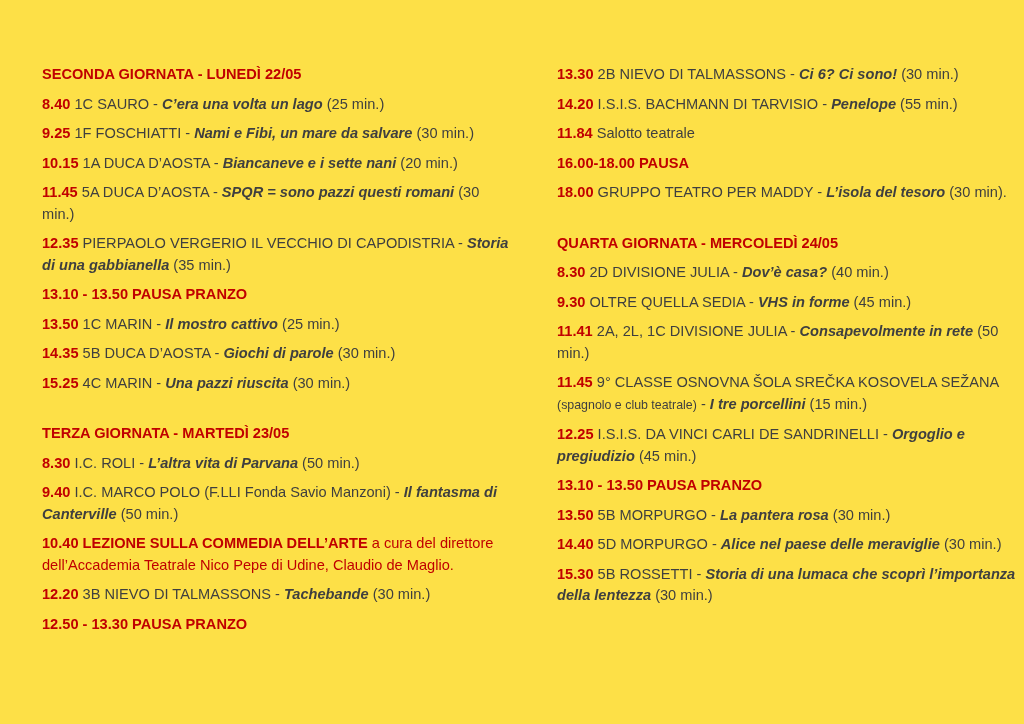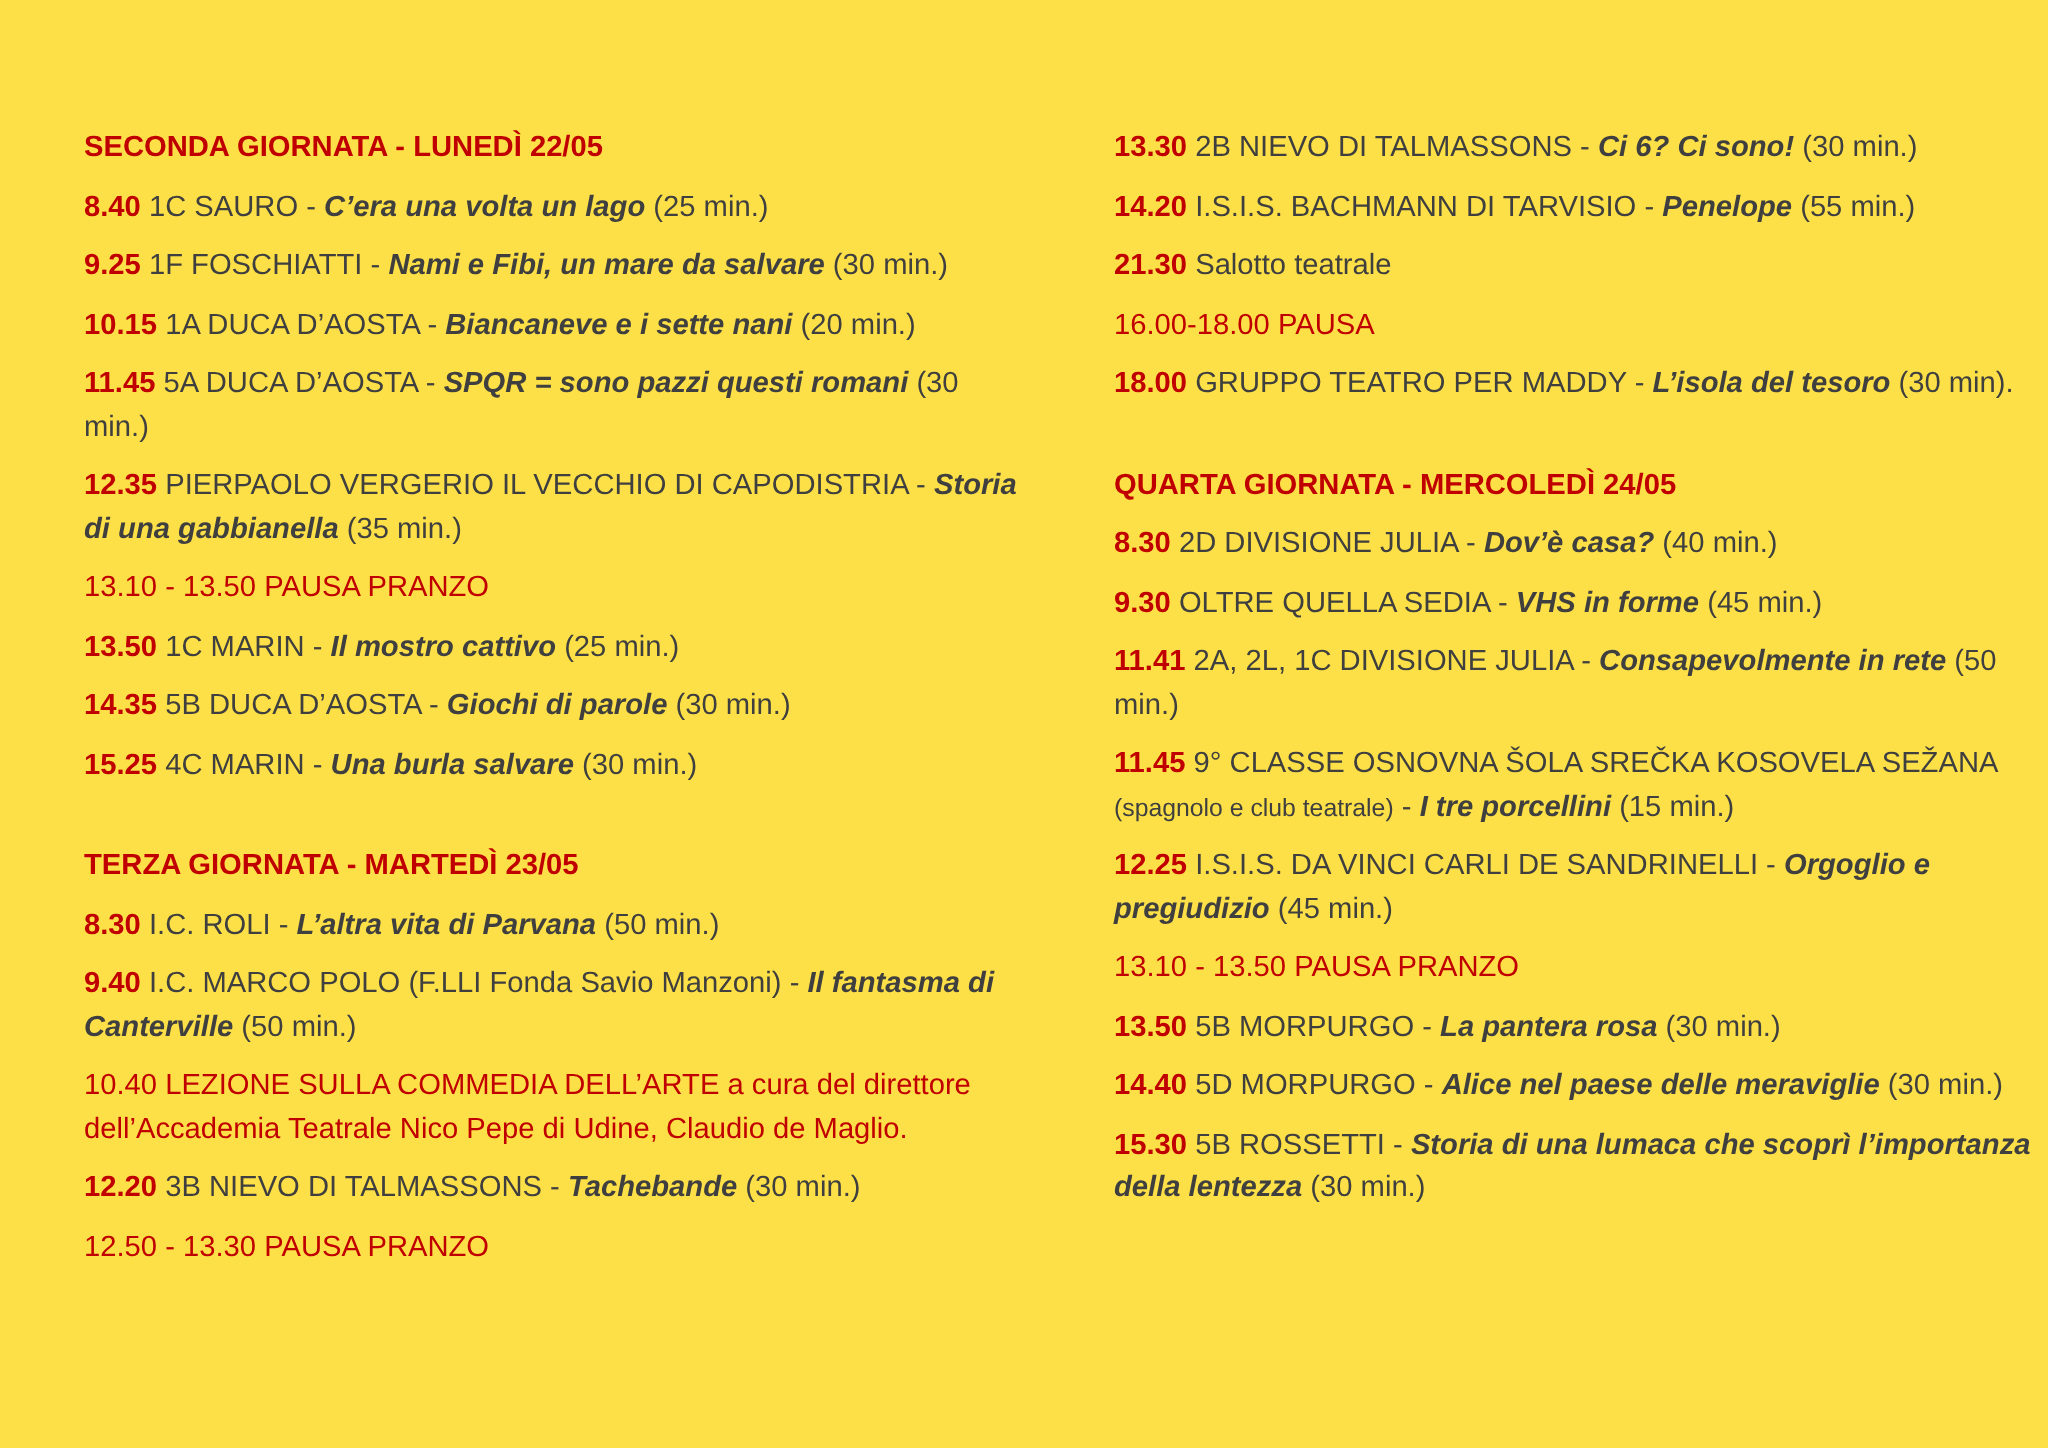--- a/index.html
+++ b/index.html
@@ -36,54 +36,54 @@
   }
   .entry{
     font-size:14.6px;
     line-height:21.5px;
     margin:0 0 8px 0;
   }
   .seg.time{color:var(--red);font-weight:700;}
   .seg.plain{color:var(--body);}
   .seg.title{color:var(--body);font-weight:700;font-style:italic;}
   .seg.red{color:var(--red);}
-  .seg.redbold{color:var(--red);font-weight:400;}
+  .seg.redbold{color:var(--red);font-weight:700;}
   .seg.small{font-size:12.4px;}
 </style>
 </head>
 <body>
 
 <div class="page">
   <div class="col" id="col-left">
       <div class="section">
         <h2 class="section-title">SECONDA GIORNATA - LUNEDÌ 22/05</h2>
         <p class="entry"><span class="seg time">8.40</span><span class="seg plain"> 1C SAURO - </span><span class="seg title">C’era una volta un lago</span><span class="seg plain"> (25 min.)</span></p>
         <p class="entry"><span class="seg time">9.25</span><span class="seg plain"> 1F FOSCHIATTI - </span><span class="seg title">Nami e Fibi, un mare da salvare</span><span class="seg plain"> (30 min.)</span></p>
         <p class="entry"><span class="seg time">10.15</span><span class="seg plain"> 1A DUCA D’AOSTA - </span><span class="seg title">Biancaneve e i sette nani</span><span class="seg plain"> (20 min.)</span></p>
         <p class="entry"><span class="seg time">11.45</span><span class="seg plain"> 5A DUCA D’AOSTA - </span><span class="seg title">SPQR = sono pazzi questi romani</span><span class="seg plain"> (30 min.)</span></p>
         <p class="entry"><span class="seg time">12.35</span><span class="seg plain"> PIERPAOLO VERGERIO IL VECCHIO DI CAPODISTRIA - </span><span class="seg title">Storia di una gabbianella</span><span class="seg plain"> (35 min.)</span></p>
         <p class="entry"><span class="seg redbold">13.10 - 13.50 PAUSA PRANZO</span></p>
         <p class="entry"><span class="seg time">13.50</span><span class="seg plain"> 1C MARIN - </span><span class="seg title">Il mostro cattivo</span><span class="seg plain"> (25 min.)</span></p>
         <p class="entry"><span class="seg time">14.35</span><span class="seg plain"> 5B DUCA D’AOSTA - </span><span class="seg title">Giochi di parole</span><span class="seg plain"> (30 min.)</span></p>
-        <p class="entry"><span class="seg time">15.25</span><span class="seg plain"> 4C MARIN - </span><span class="seg title">Una burla salvare</span><span class="seg plain"> (30 min.)</span></p>
+        <p class="entry"><span class="seg time">15.25</span><span class="seg plain"> 4C MARIN - </span><span class="seg title">Una pazzi riuscita</span><span class="seg plain"> (30 min.)</span></p>
       </div>
       <div class="section">
         <h2 class="section-title">TERZA GIORNATA - MARTEDÌ 23/05</h2>
         <p class="entry"><span class="seg time">8.30</span><span class="seg plain"> I.C. ROLI - </span><span class="seg title">L’altra vita di Parvana</span><span class="seg plain"> (50 min.)</span></p>
         <p class="entry"><span class="seg time">9.40</span><span class="seg plain"> I.C. MARCO POLO (F.LLI Fonda Savio Manzoni) - </span><span class="seg title">Il fantasma di Canterville</span><span class="seg plain"> (50 min.)</span></p>
         <p class="entry"><span class="seg redbold">10.40 LEZIONE SULLA COMMEDIA DELL’ARTE</span><span class="seg red"> a cura del direttore dell’Accademia Teatrale Nico Pepe di Udine, Claudio de Maglio.</span></p>
         <p class="entry"><span class="seg time">12.20</span><span class="seg plain"> 3B NIEVO DI TALMASSONS - </span><span class="seg title">Tachebande</span><span class="seg plain"> (30 min.)</span></p>
         <p class="entry"><span class="seg redbold">12.50 - 13.30 PAUSA PRANZO</span></p>
       </div>
     </div>
   <div class="col" id="col-right">
       <div class="section">
         <p class="entry"><span class="seg time">13.30</span><span class="seg plain"> 2B NIEVO DI TALMASSONS - </span><span class="seg title">Ci 6? Ci sono!</span><span class="seg plain"> (30 min.)</span></p>
         <p class="entry"><span class="seg time">14.20</span><span class="seg plain"> I.S.I.S. BACHMANN DI TARVISIO - </span><span class="seg title">Penelope</span><span class="seg plain"> (55 min.)</span></p>
-        <p class="entry"><span class="seg time">21.30</span><span class="seg plain"> Salotto teatrale</span></p>
+        <p class="entry"><span class="seg time">11.84</span><span class="seg plain"> Salotto teatrale</span></p>
         <p class="entry"><span class="seg redbold">16.00-18.00 PAUSA</span></p>
         <p class="entry"><span class="seg time">18.00</span><span class="seg plain"> GRUPPO TEATRO PER MADDY - </span><span class="seg title">L’isola del tesoro</span><span class="seg plain"> (30 min).</span></p>
       </div>
       <div class="section">
         <h2 class="section-title">QUARTA GIORNATA - MERCOLEDÌ 24/05</h2>
         <p class="entry"><span class="seg time">8.30</span><span class="seg plain"> 2D DIVISIONE JULIA - </span><span class="seg title">Dov’è casa?</span><span class="seg plain"> (40 min.)</span></p>
         <p class="entry"><span class="seg time">9.30</span><span class="seg plain"> OLTRE QUELLA SEDIA - </span><span class="seg title">VHS in forme</span><span class="seg plain"> (45 min.)</span></p>
         <p class="entry"><span class="seg time">11.41</span><span class="seg plain"> 2A, 2L, 1C DIVISIONE JULIA - </span><span class="seg title">Consapevolmente in rete</span><span class="seg plain"> (50 min.)</span></p>
         <p class="entry"><span class="seg time">11.45</span><span class="seg plain"> 9° CLASSE OSNOVNA ŠOLA SREČKA KOSOVELA SEŽANA </span><span class="seg small">(spagnolo e club teatrale)</span><span class="seg plain"> - </span><span class="seg title">I tre porcellini</span><span class="seg plain"> (15 min.)</span></p>
         <p class="entry"><span class="seg time">12.25</span><span class="seg plain"> I.S.I.S. DA VINCI CARLI DE SANDRINELLI - </span><span class="seg title">Orgoglio e pregiudizio</span><span class="seg plain"> (45 min.)</span></p>

